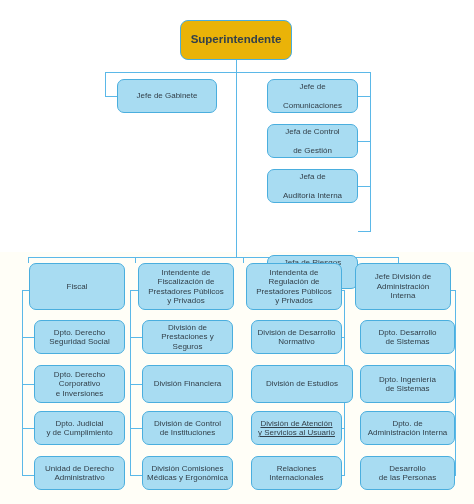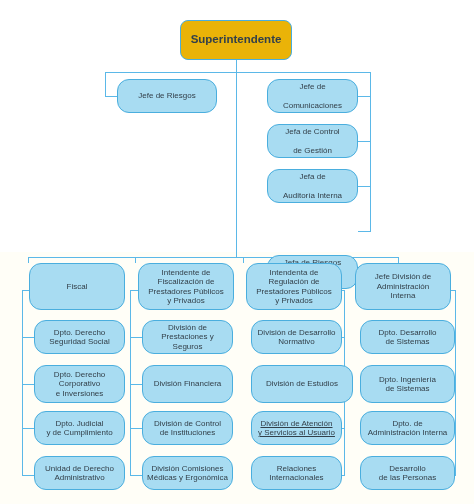--- a/index.html
+++ b/index.html
@@ -23,21 +23,21 @@
     background:#5bb8e8;
   }
   .line.h{height:1px;}
   .line.v{width:1px;}
 
   .node{
     position:absolute;
     box-sizing:border-box;
     background:#a8dcf2;
     border:1px solid #4aaede;
-    border-radius:12px;
+    border-radius:7px;
     color:#33404a;
     display:flex;
     align-items:center;
     justify-content:center;
     text-align:center;
     line-height:1.18;
     padding:2px 4px;
     overflow:hidden;
   }
   .node span{display:block;width:100%;}
@@ -105,21 +105,21 @@
   <div class="line h" style="left:443px;top:337px;width:13px;height:1px;"></div>
   <div class="line h" style="left:443px;top:384px;width:13px;height:1px;"></div>
   <div class="line h" style="left:443px;top:428px;width:13px;height:1px;"></div>
   <div class="line h" style="left:443px;top:475px;width:13px;height:1px;"></div>
 
   <div class="node root" style="left:180px;top:20px;width:112px;height:40px;">
     <span>Superintendente</span>
   </div>
 
   <div class="node staff" style="left:117px;top:79px;width:100px;height:34px;">
-    <span>Jefe de Riesgos</span>
+    <span>Jefe de Gabinete</span>
   </div>
 
   <div class="node staff" style="left:267px;top:79px;width:91px;height:34px;">
     <span>
       <span>Jefe de</span><br>
       <span>Comunicaciones</span>
     </span>
   </div>
   <div class="node staff" style="left:267px;top:124px;width:91px;height:34px;">
     <span>

